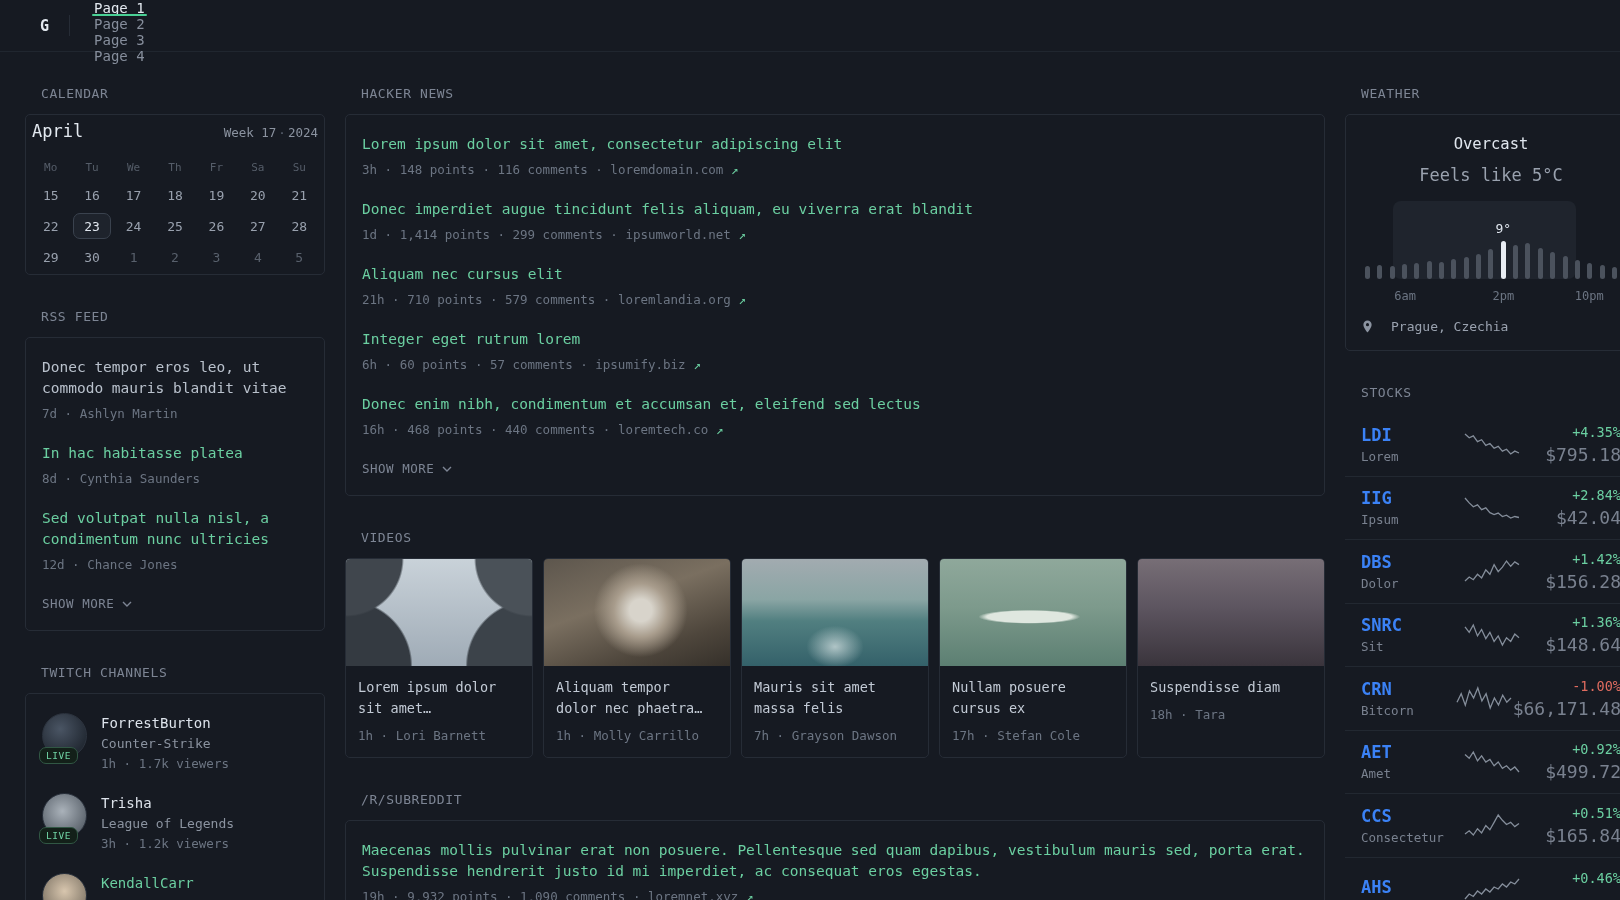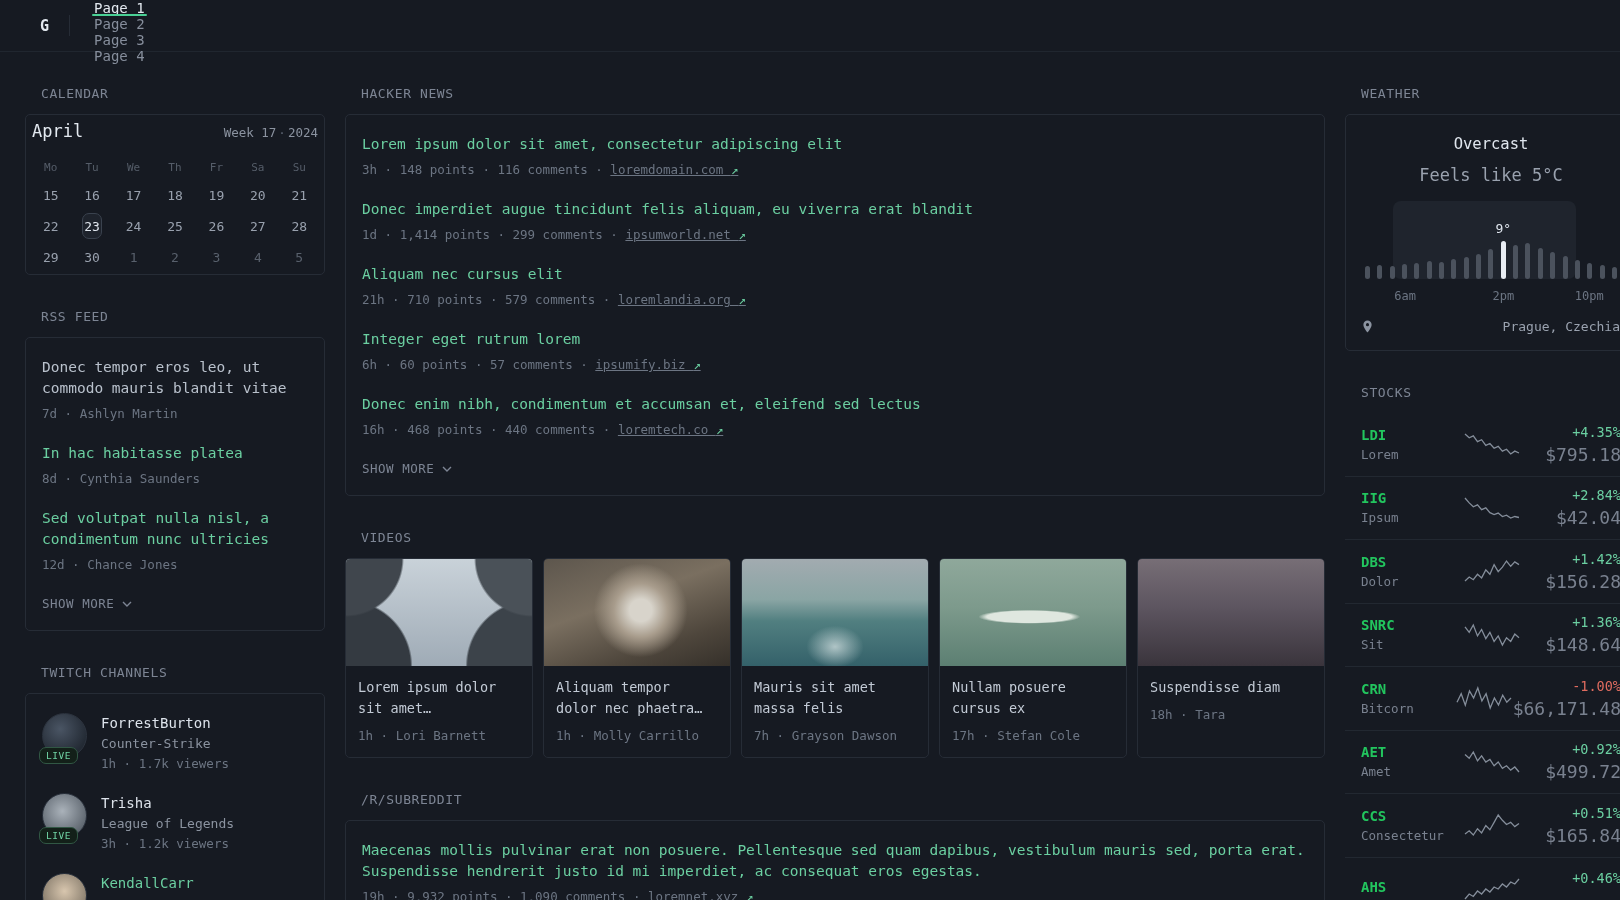--- a/index.html
+++ b/index.html
@@ -32,28 +32,28 @@
   
   .cal-card { padding:4px; }
   .cal-head { display:flex; align-items:baseline; justify-content:space-between; padding:2px 2px 0 2px; }
   .cal-month { font-size:17px; color:#e3e9f0; }
   .cal-sub { font-size:12.5px; color:#8b93a0; }
   .cal-sep { color:#5a6270; margin:0 2px; }
   .cal-grid { display:grid; grid-template-columns:repeat(7,1fr); row-gap:5px; margin-top:18px; }
   .cal-h { text-align:center; font-size:11px; color:#555d69; height:18px; line-height:18px; }
   .cal-d { display:flex; align-items:center; justify-content:center; height:26px; font-size:13px; color:#99a1ae; }
   .cal-d.muted { color:#58606c; }
-  .cal-d.selected { width:20px; justify-self:center; background:#1e232c; border:1px solid #3a424e; border-radius:7px; color:#e0e6ee; }
+  .cal-d.selected { width:38px; justify-self:center; background:#1e232c; border:1px solid #3a424e; border-radius:7px; color:#e0e6ee; }
 
   
   .feed-item + .feed-item { margin-top:22px; }
   .feed-title { display:block; color:#6bcfa1; font-size:14.5px; line-height:1.45; }
   .feed-title.read { color:#b9c1cc; }
   .feed-item .meta { margin-top:7px; }
-  .domain { color:#6c7583;text-decoration:underline; }
+  .domain { color:#6c7583; }
   .arrow { color:#6bcfa1; }
   .show-more { display:inline-flex; align-items:center; gap:8px; margin-top:24px; font-size:12.5px; letter-spacing:0.5px; color:#7d8594; }
   .chev { display:inline-block; }
 
   
   .tw-row { display:flex; gap:14px; align-items:flex-start; }
   .tw-row + .tw-row { margin-top:22px; }
   .tw-av-wrap { position:relative; flex:0 0 45px; }
   .tw-av { width:45px; height:45px; border-radius:50%; border:1px solid #2c333e; }
   .av1 { background:radial-gradient(circle at 40% 35%, #4a5564, #232a34 72%); }
@@ -95,28 +95,28 @@
   .w-feels { font-size:17px; color:#9aa2af; margin-top:12px; }
   .w-chart { position:relative; height:78px; margin-top:16px; }
   .w-day-band { position:absolute; left:12%; width:71%; top:0; bottom:0; background:#1f242d; border-radius:8px; }
   .w-bars { position:absolute; inset:0; display:flex; justify-content:space-between; align-items:flex-end; padding:0 3px; }
   .wbar-wrap { position:relative; display:flex; align-items:flex-end; }
   .wbar { width:5px; border-radius:3px; background:#4b525d; }
   .wbar.hl { background:#e8edf3; }
   .wpeak { position:absolute; bottom:calc(100% + 5px); left:50%; transform:translateX(-50%); font-size:13px; color:#e0e6ee; white-space:nowrap; }
   .w-times { position:relative; height:14px; margin-top:10px; }
   .wtime { position:absolute; transform:translateX(-50%); font-size:12px; color:#6c7583; white-space:nowrap; }
-  .w-loc { margin-top:16px; display:flex; align-items:center; justify-content:space-between; gap:10px; font-size:13px; color:#9aa2af; }
+  .w-loc { margin-top:16px; display:flex; align-items:center; justify-content:flex-start; gap:18px; font-size:13px; color:#9aa2af; }
   .pin { width:11px; height:13px; fill:#8b93a0; }
 
   
   .stock-row { display:flex; align-items:center; height:63.5px; padding:0 16px; border-bottom:1px solid #222831; }
   .stock-row:last-child { border-bottom:0; }
   .stock-id { width:96px; }
-  .stock-sym { font-size:14px; font-weight:bold; color:#22c55e; }
+  .stock-sym { font-size:17px; font-weight:bold; color:#3b82f6; }
   .stock-name { font-size:12.5px; color:#79818f; margin-top:4px; }
   .spark { flex:0 0 auto; margin-left:6px; }
   .stock-val { margin-left:auto; text-align:right; }
   .stock-chg { font-size:13.5px; }
   .stock-chg.up { color:#6bcfa1; }
   .stock-chg.down { color:#df6b5f; }
   .stock-price { font-size:18px; color:#79818f; margin-top:4px; min-height:1em; }
 </style>
 </head>
 <body>

